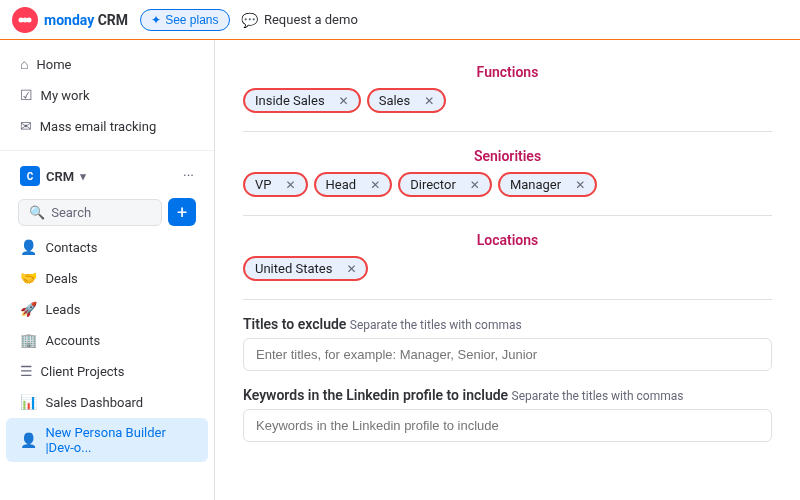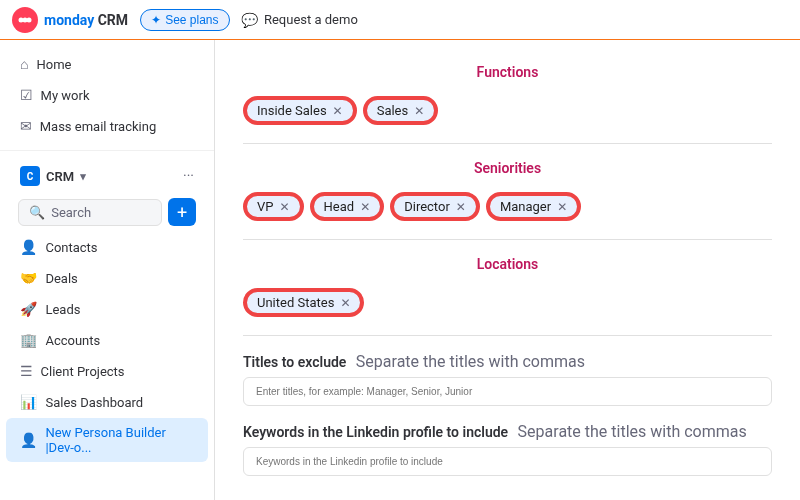--- a/index.html
+++ b/index.html
@@ -210,57 +210,55 @@
       text-align: center;
     }
     .tags-row {
       display: flex;
       flex-wrap: wrap;
       gap: 6px;
     }
     .tag {
       display: inline-flex;
       align-items: center;
-      gap: 4px;
+      gap: 12px;
       background: #e8f0fe;
-      border: 4px solid #ef4444;
+      border: 2px solid #ef4444;
       border-radius: 16px;
       padding: 3px 10px;
       font-size: 13px;
       color: #1f1f1f;
-      margin-top: 8px;
     }
     .tag-x {
       color: #676879;
       font-size: 12px;
       cursor: pointer;
       margin-left: 2px;
     }
 
     .field-block {
       margin-bottom: 16px;
     }
     .field-label {
       font-size: 14px;
       font-weight: 600;
       color: #323338;
       margin-bottom: 6px;
     }
     .field-sublabel {
-      font-size: 16px;
+      font-size: 12px;
       color: #676879;
       font-weight: 400;
-      margin-left: 6px;
     }
     .field-input {
       width: 100%;
       border: 1px solid #e0e0e0;
       border-radius: 6px;
       padding: 8px 12px;
-      font-size: 10px;
+      font-size: 13px;
       color: #aaa;
       background: #fff;
       outline: none;
     }
 
     hr.divider {
       border: none;
       border-top: 1px solid #e0e0e0;
       margin: 16px 0;
     }

